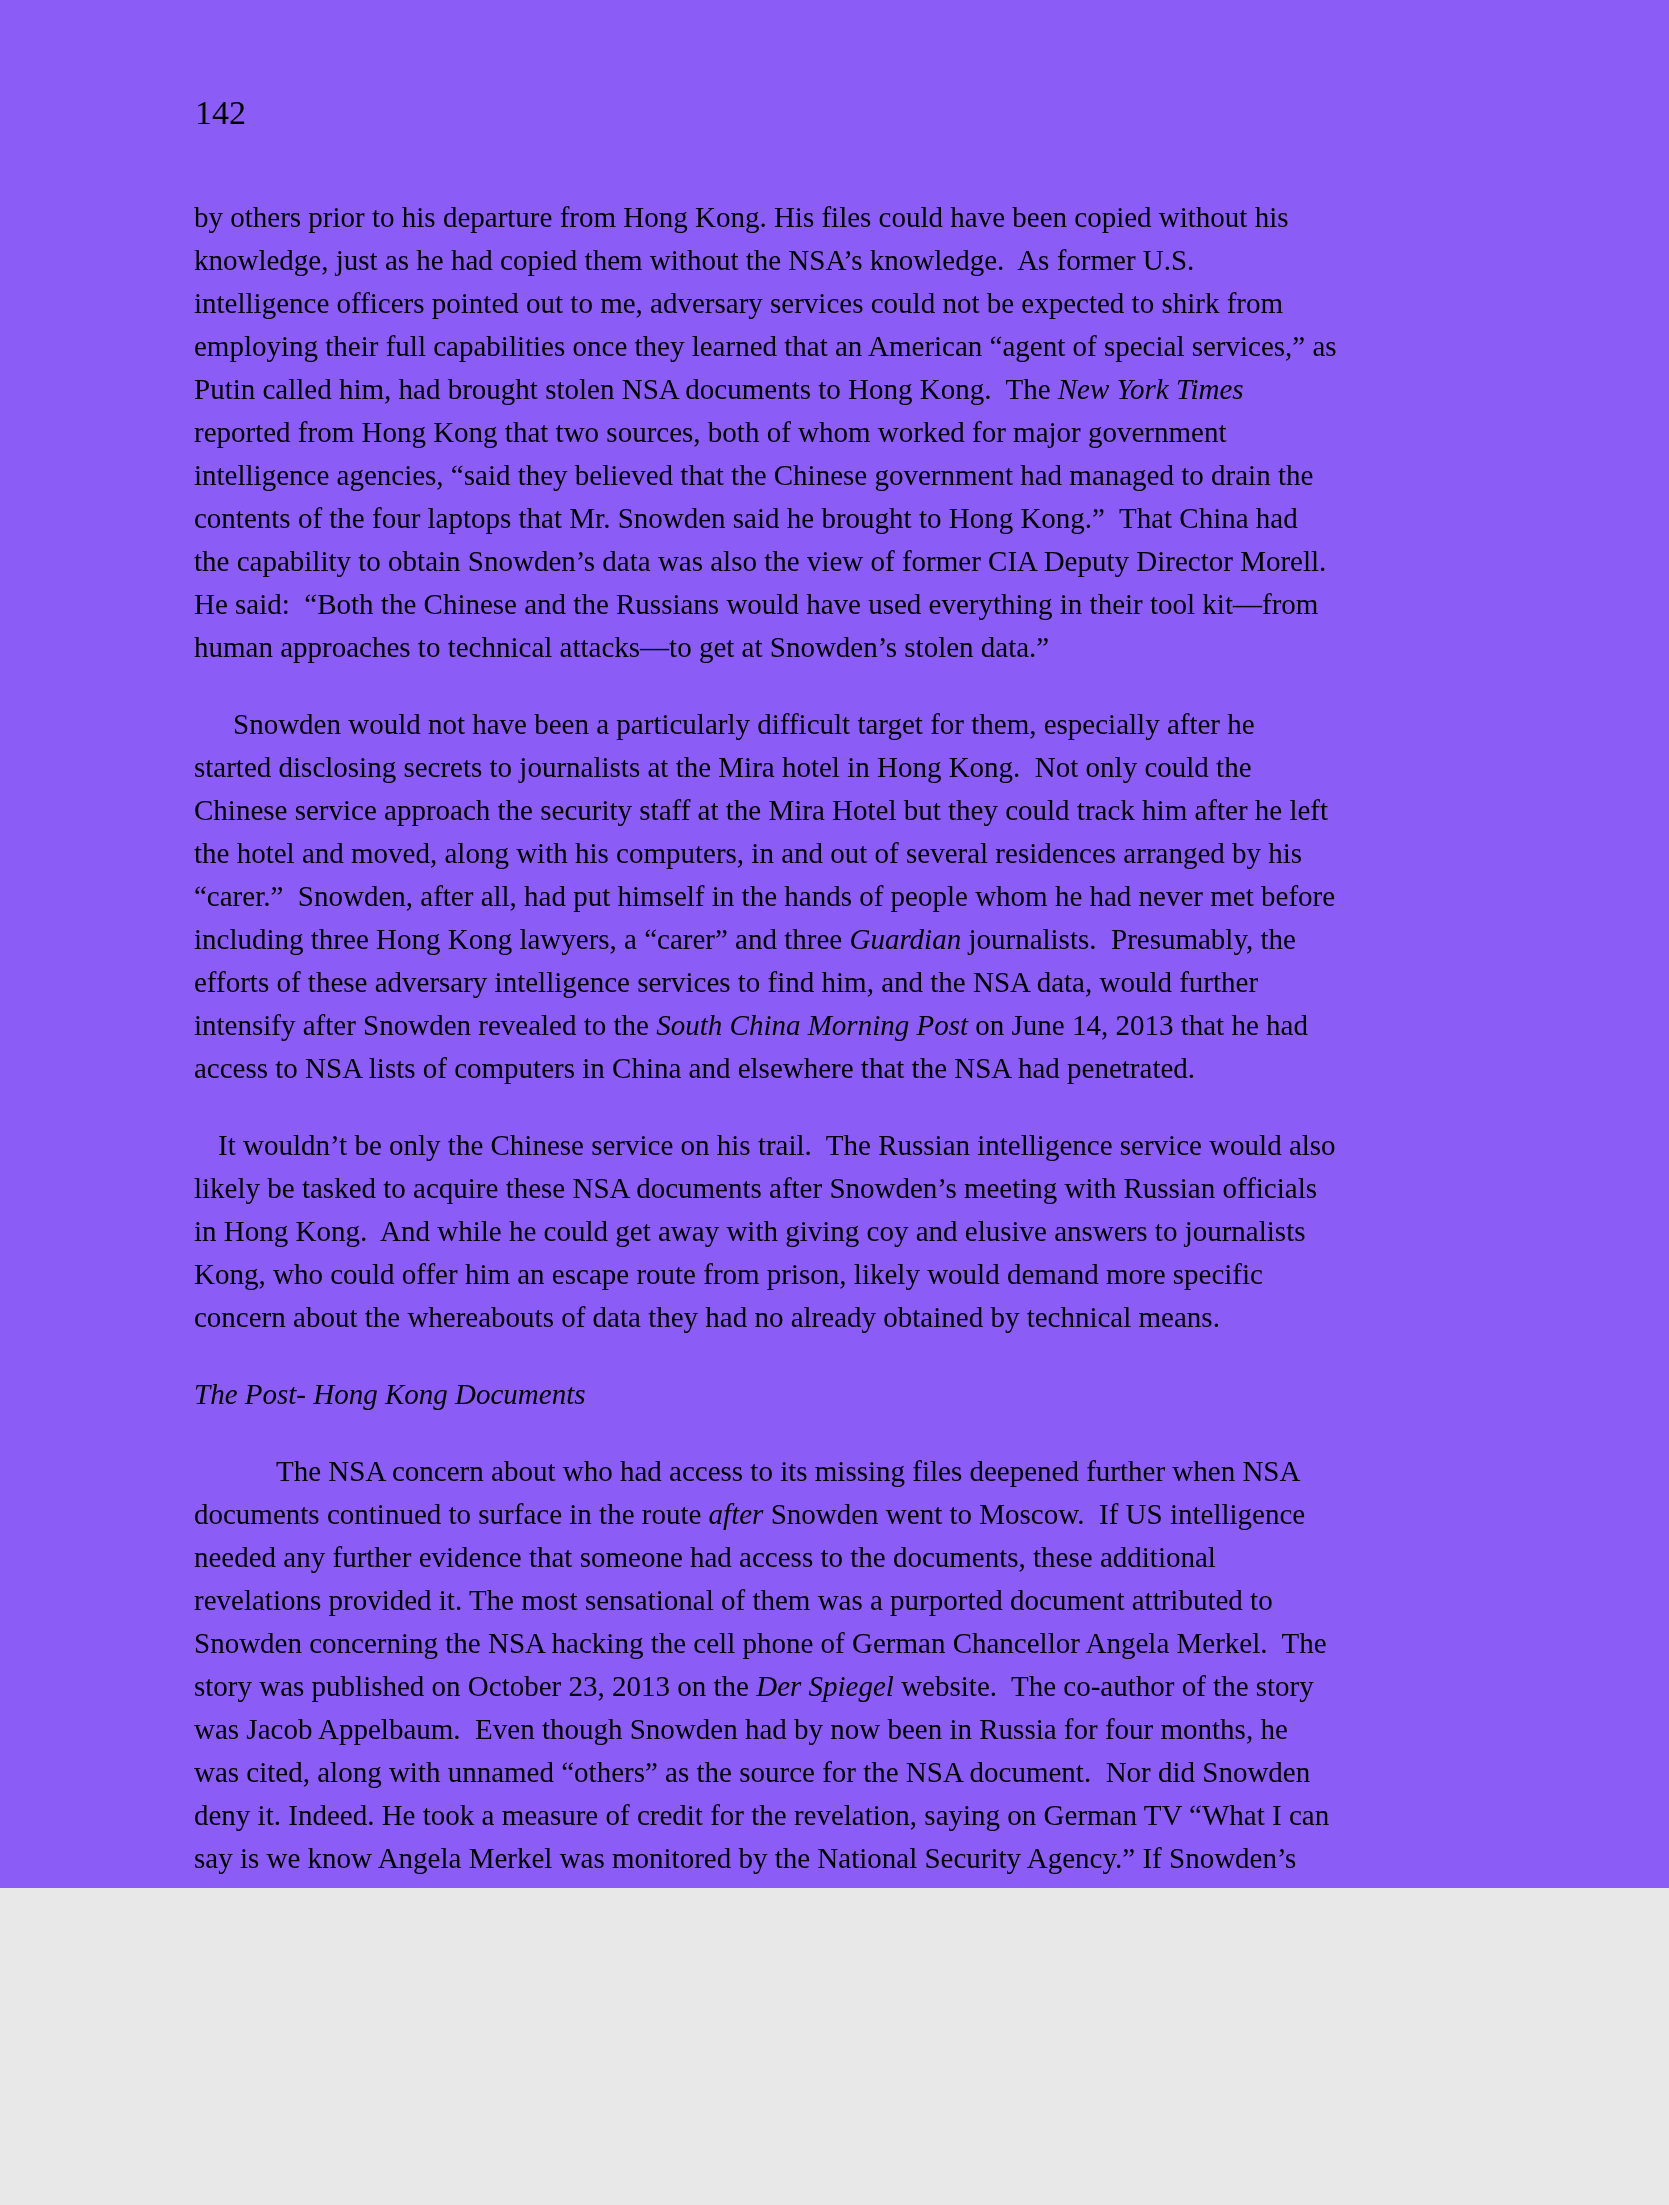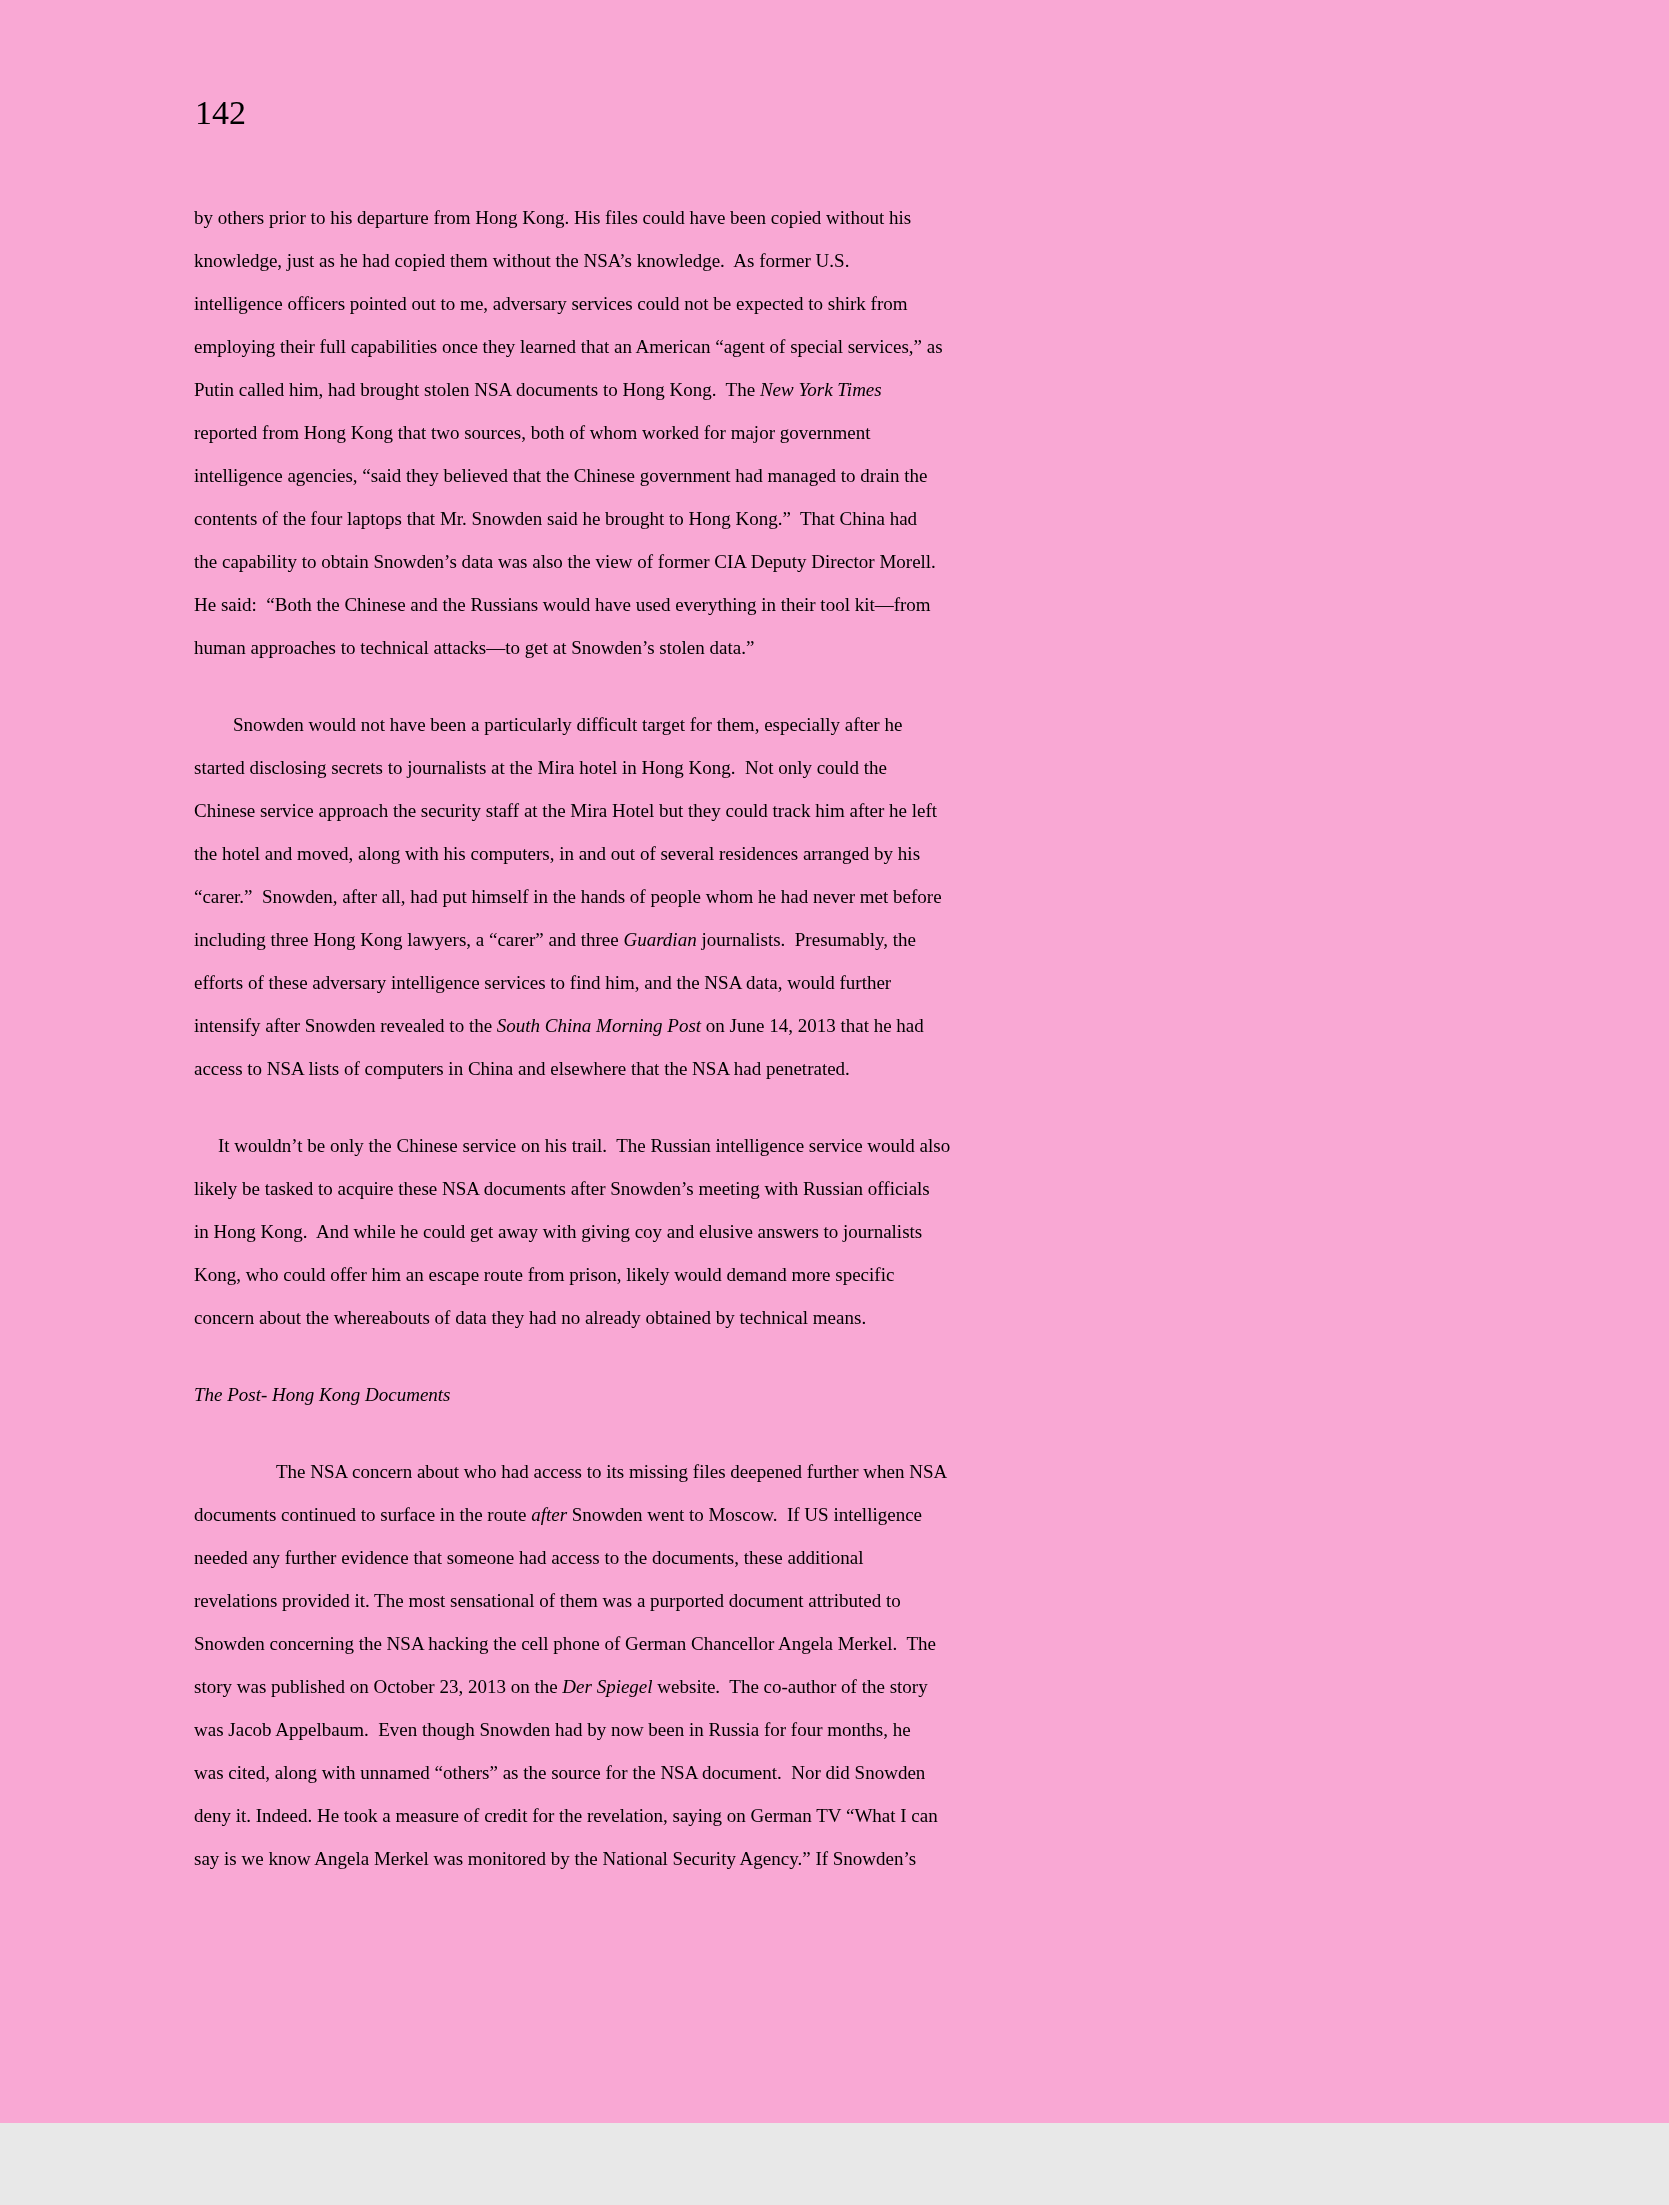--- a/index.html
+++ b/index.html
@@ -3,38 +3,38 @@
 <meta charset="utf-8">
 <style>
   html, body { margin: 0; padding: 0; }
   body {
     background: #e8e8e8;
     font-family: "Liberation Serif", serif;
   }
   .page {
     position: relative;
     width: 1669px;
-    height: 2123px;
-    background: #f9a8d4;
+    height: 1888px;
+    background: #8b5cf6;
     color: #000000;
     overflow: hidden;
   }
   .page-number {
     position: absolute;
     left: 195px;
     top: 93px;
     font-size: 34px;
     line-height: 39px;
   }
   .doc-body {
     position: absolute;
     left: 194px;
     top: 196px;
     width: 1316px;
-    font-size: 19px;
+    font-size: 29px;
     line-height: 43px;
   }
   .para { margin: 0 0 34px 0; }
   .para:last-child { margin-bottom: 0; }
   .line { white-space: pre; }
   .heading .line { font-style: italic; }
   .it { font-style: italic; }
   .footer-stamp {
     position: absolute;
     top: 2156px;

